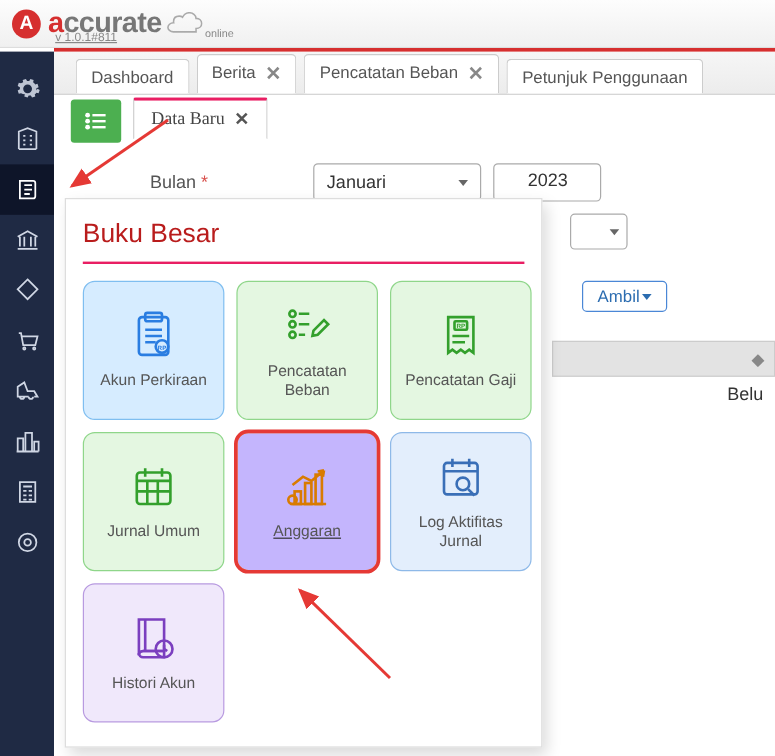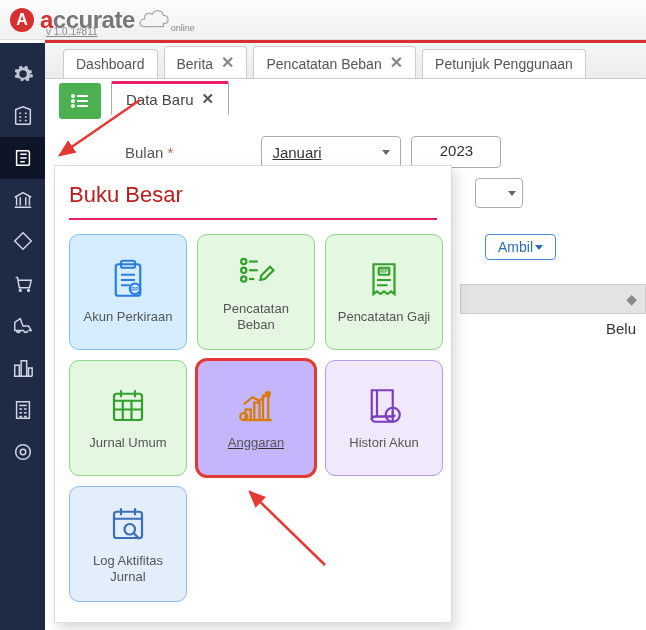--- a/index.html
+++ b/index.html
@@ -12,26 +12,26 @@
   .cloud { width: 30px; height: 20px; margin-left: 4px; }
   .version { position: absolute; left: 46px; bottom: 2px; font-size: 10px; color: #888; text-decoration: underline; }
   .red-bar { height: 3px; background: #d62f2f; position: absolute; left: 45px; right: 0; top: 40px; z-index: 9; }
 
   .sidebar { position: absolute; left: 0; top: 43px; bottom: 0; width: 45px; background: #1f2a44; display: flex; flex-direction: column; align-items: center; padding-top: 10px; z-index: 8; }
   .side-icon { width: 45px; height: 42px; display: flex; align-items: center; justify-content: center; cursor: pointer; }
   .side-icon.active { background: #0e1529; }
   .side-icon svg { width: 22px; height: 22px; }
 
   .tabbar { position: absolute; left: 45px; top: 43px; right: 0; height: 36px; background: linear-gradient(to bottom, #f6f6f6, #ececec); border-bottom: 1px solid #ccc; display: flex; align-items: flex-end; padding-left: 18px; gap: 6px; z-index: 7; }
-  .tab { background: #fff; border: 1px solid #ccc; border-bottom: none; border-radius: 4px 4px 0 0; padding: 6px 12px; font-size: 14px; color: #555; display: flex; align-items: flex-end; gap: 8px; cursor: pointer; }
+  .tab { background: #fff; border: 1px solid #ccc; border-bottom: none; border-radius: 4px 4px 0 0; padding: 6px 12px; font-size: 14px; color: #555; display: flex; align-items: flex-start; gap: 8px; cursor: pointer; }
   .tab-close { font-size: 16px; color: #888; font-weight: bold; }
 
   .subtabbar { position: absolute; left: 45px; top: 79px; right: 0; height: 40px; display: flex; align-items: flex-start; z-index: 7; }
   .green-btn { width: 42px; height: 36px; background: #4caf50; display: flex; align-items: center; justify-content: center; margin-left: 14px; margin-top: 4px; border-radius: 3px; }
-  .subtab { border: 1px solid #aaa; border-top: 3px solid #e91e63; border-bottom: 1px solid #fff; background: #fff; padding: 6px 14px; margin-left: 10px; font-size: 15px; color: #444; display: flex; align-items: center; gap: 8px; border-radius: 2px 2px 0 0; position: relative; top: 2px; }
+  .subtab { border: 1px solid #aaa; border-top: 3px solid #e91e63; border-bottom: 1px solid #fff; background: #fff; padding: 6px 14px; margin-left: 10px; font-size: 15px; color: #444; display: flex; align-items: center; gap: 8px; border-radius: 2px 2px 0 0; position: relative; top: 2px; font-family: Liberation Serif, serif; }
   .subtab-close { font-weight: bold; color: #555; }
 
   .content { position: absolute; left: 45px; right: 0; top: 120px; bottom: 0; padding: 0 20px; z-index: 5; }
   .form-row { display: flex; align-items: center; gap: 18px; margin: 16px 0 0 60px; }
   .label { font-size: 15px; color: #555; }
   .req { color: #d9534f; }
   .sel { border: 1px solid #aaa; border-radius: 4px; padding: 5px 10px; font-size: 15px; background: #fff; color: #333; height: 32px; }
   .sel-month { width: 140px; }
   .sel-year { width: 90px; text-align: center; }
   .sel-small { width: 48px; height: 30px; display:flex; align-items:center; justify-content:flex-end; padding-right:6px;}
@@ -158,21 +158,21 @@
   <div class="subtab">
     <span>Data Baru</span>
     <span class="subtab-close">✕</span>
   </div>
 </div>
 
 <div class="content">
   <div class="form-row">
     <span class="label"><span>Bulan</span> <span class="req">*</span></span>
     <div style="display:flex;gap:10px;margin-left:70px;">
-      <div class="sel sel-month" style="display:flex;align-items:center;justify-content:space-between;text-decoration:underline;">
+      <div class="sel sel-month" style="display:flex;align-items:center;justify-content:space-between;">
         <span>Januari</span>
         <span class="tri-down tri-down-gray"></span>
       </div>
       <div class="sel sel-year" style="display:flex;justify-content:center;">
         <span>2023</span>
       </div>
     </div>
   </div>
   <div style="margin-left:410px;margin-top:10px;">
     <div class="sel sel-small">
@@ -254,43 +254,43 @@
             <rect x="12" y="28" width="6" height="12"></rect>
             <rect x="22" y="20" width="6" height="20"></rect>
             <rect x="32" y="12" width="6" height="28"></rect>
             <path d="M10 22l10-8 8 4 12-10m0 0l-6 1m6-1l-1 6"></path>
             <circle cx="10" cy="36" r="4"></circle>
           </g>
         </svg>
       <span class="tile-label">Anggaran</span>
     </div>
 
+    <div class="tile t-blue2">
+      <svg width="42" height="42" viewBox="0 0 48 48">
+          <g fill="none" stroke="#3a6fb7" stroke-width="2.5">
+            <rect x="8" y="10" width="32" height="30" rx="3"></rect>
+            <path d="M8 18h32M16 6v8M32 6v8"></path>
+            <circle cx="26" cy="30" r="6"></circle>
+            <path d="M31 35l6 6"></path>
+          </g>
+        </svg>
+      <span class="tile-label">Log Aktifitas Jurnal</span>
+    </div>
+
     <div class="tile t-purple">
       <svg width="42" height="42" viewBox="0 0 48 48">
           <g fill="none" stroke="#7b3fbf" stroke-width="2.5">
             <path d="M10 6h24v30H14a4 4 0 00-4 4V6z"></path>
             <path d="M10 40a4 4 0 014-4h20v6H14a4 4 0 01-4-4z"></path>
             <path d="M16 6v30"></path>
             <circle cx="34" cy="34" r="8"></circle>
             <path d="M34 30v4l3 2"></path>
           </g>
         </svg>
       <span class="tile-label">Histori Akun</span>
-    </div>
-
-    <div class="tile t-blue2">
-      <svg width="42" height="42" viewBox="0 0 48 48">
-          <g fill="none" stroke="#3a6fb7" stroke-width="2.5">
-            <rect x="8" y="10" width="32" height="30" rx="3"></rect>
-            <path d="M8 18h32M16 6v8M32 6v8"></path>
-            <circle cx="26" cy="30" r="6"></circle>
-            <path d="M31 35l6 6"></path>
-          </g>
-        </svg>
-      <span class="tile-label">Log Aktifitas Jurnal</span>
     </div>
 
   </div>
 </div>
 
 <svg class="arrow" style="left:50px;top:90px;" width="100" height="80">
   <defs>
       <marker id="ah1" markerWidth="8" markerHeight="8" refX="6" refY="3" orient="auto">
         <path d="M0,0 L7,3 L0,6 z" fill="#e53935"></path>
       </marker>

